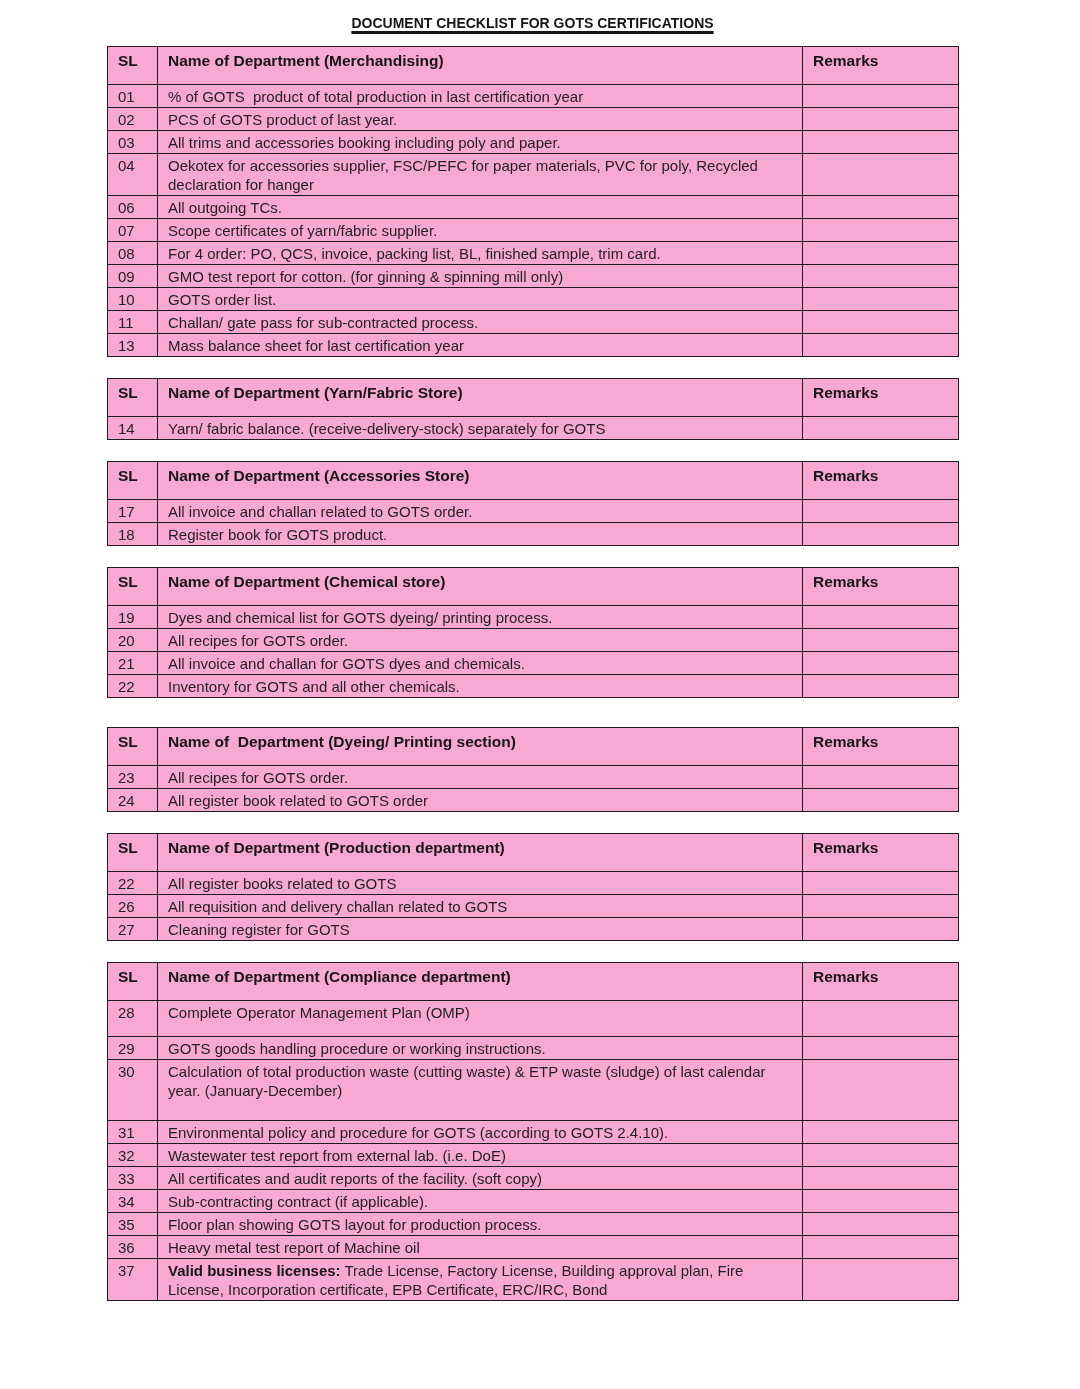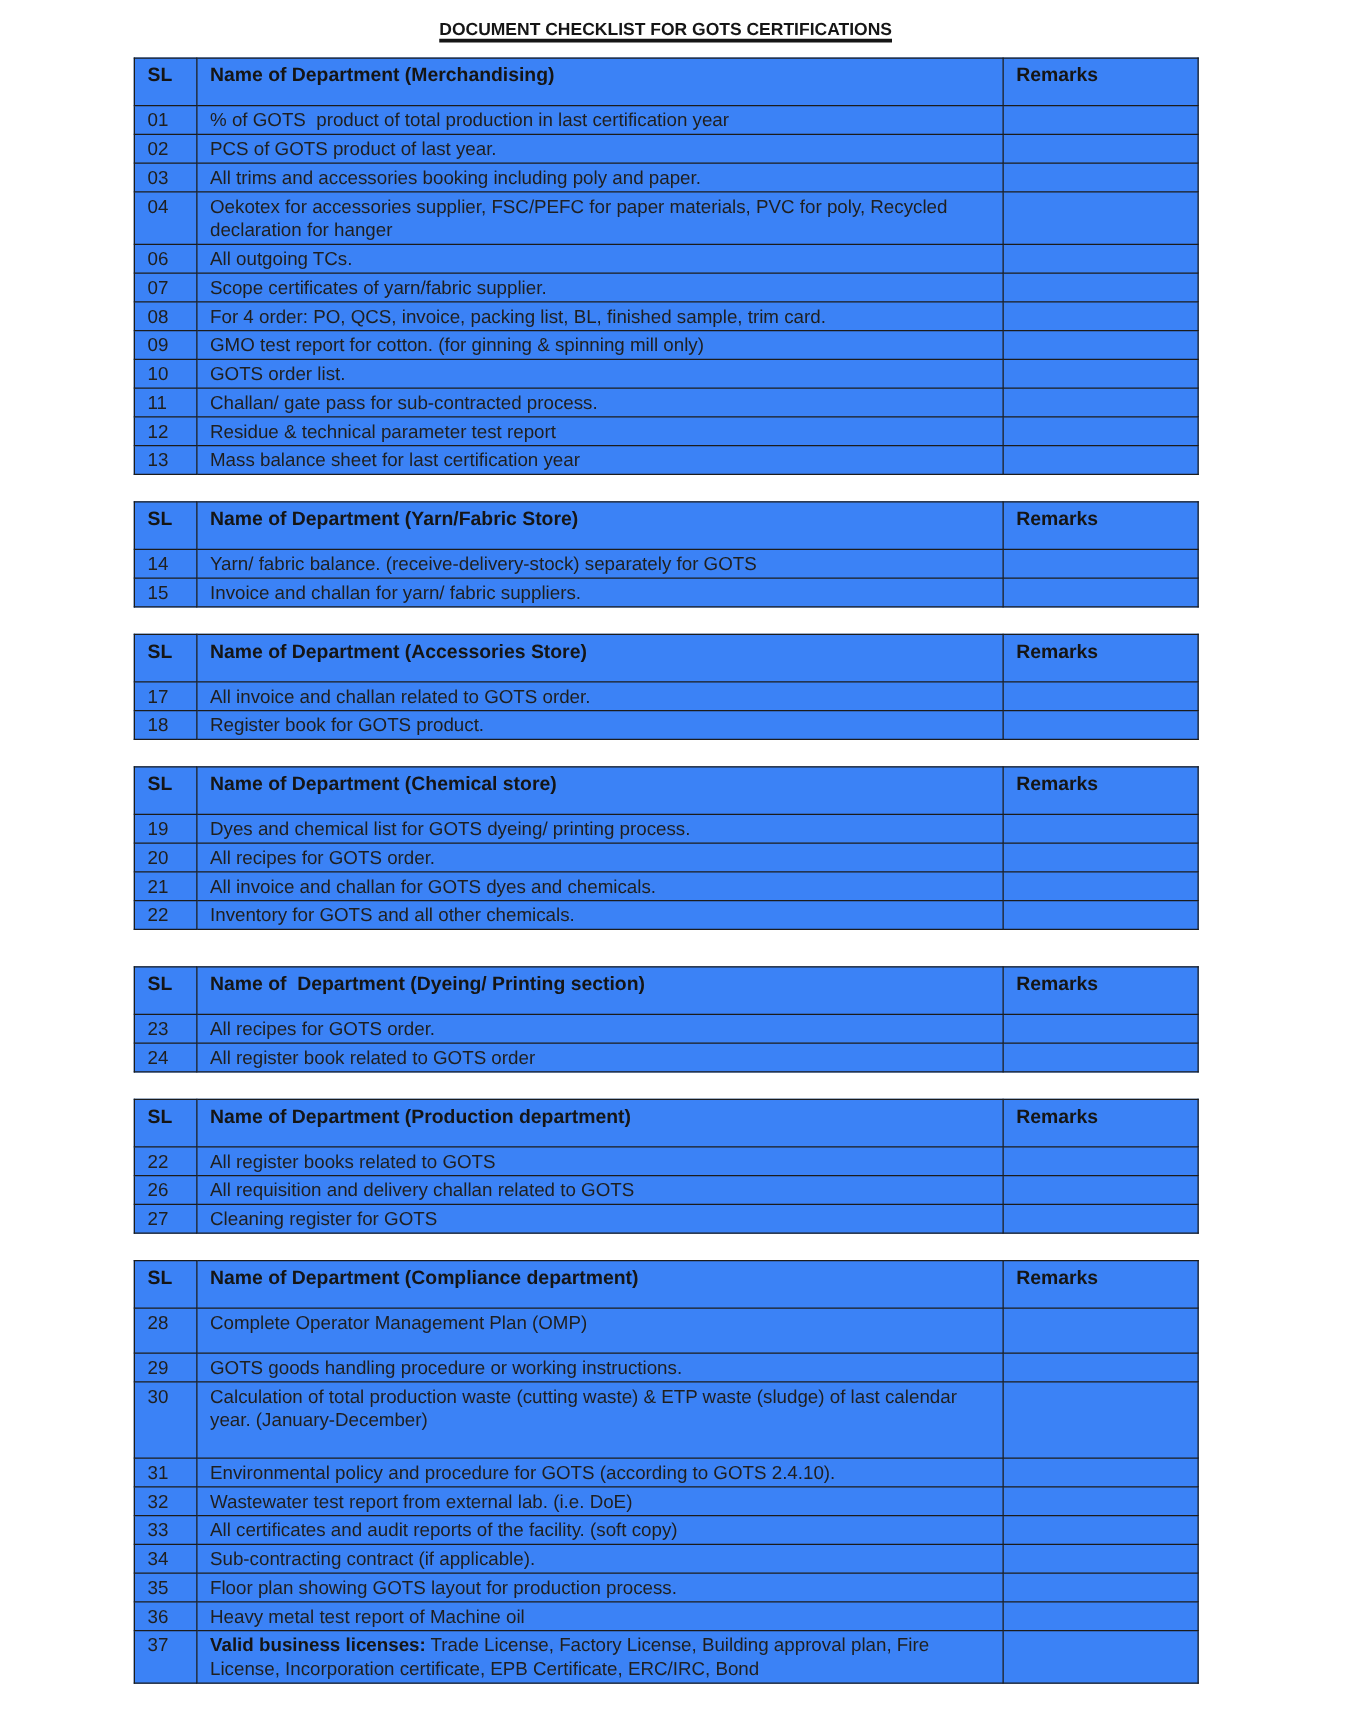--- a/index.html
+++ b/index.html
@@ -31,21 +31,21 @@
     margin: 0 0 15px 0;
     color: #151515;
     white-space: nowrap;
   }
   #sections { width: 851px; }
   table.checklist {
     border-collapse: collapse;
     table-layout: fixed;
     width: 851px;
     margin-top: 21px;
-    background: #3b82f6;
+    background: #f9a8d4;
   }
   table.checklist:first-of-type { margin-top: 0; }
   table.checklist:nth-of-type(5) { margin-top: 29px; }
   table.checklist th,
   table.checklist td {
     border: 1.5px solid #1c1c1c;
     font-size: 15px;
     line-height: 19px;
     vertical-align: top;
     overflow: hidden;
@@ -135,25 +135,20 @@
             <td class="cell-sl">10</td>
             <td class="cell-item">GOTS order list.</td>
             <td class="cell-remarks"></td>
           </tr>
           <tr>
             <td class="cell-sl">11</td>
             <td class="cell-item">Challan/ gate pass for sub-contracted process.</td>
             <td class="cell-remarks"></td>
           </tr>
           <tr>
-            <td class="cell-sl">12</td>
-            <td class="cell-item">Residue &amp; technical parameter test report</td>
-            <td class="cell-remarks"></td>
-          </tr>
-          <tr>
             <td class="cell-sl">13</td>
             <td class="cell-item">Mass balance sheet for last certification year</td>
             <td class="cell-remarks"></td>
           </tr>
         </tbody>
       </table>
       <table class="checklist">
         <colgroup>
           <col class="c-sl">
           <col class="c-item">
@@ -163,25 +158,20 @@
           <tr>
             <th class="th-sl">SL</th>
             <th class="th-dept">Name of Department (Yarn/Fabric Store)</th>
             <th class="th-remarks">Remarks</th>
           </tr>
         </thead>
         <tbody>
           <tr>
             <td class="cell-sl">14</td>
             <td class="cell-item">Yarn/ fabric balance. (receive-delivery-stock) separately for GOTS</td>
-            <td class="cell-remarks"></td>
-          </tr>
-          <tr>
-            <td class="cell-sl">15</td>
-            <td class="cell-item">Invoice and challan for yarn/ fabric suppliers.</td>
             <td class="cell-remarks"></td>
           </tr>
         </tbody>
       </table>
       <table class="checklist">
         <colgroup>
           <col class="c-sl">
           <col class="c-item">
           <col class="c-remarks">
         </colgroup>

